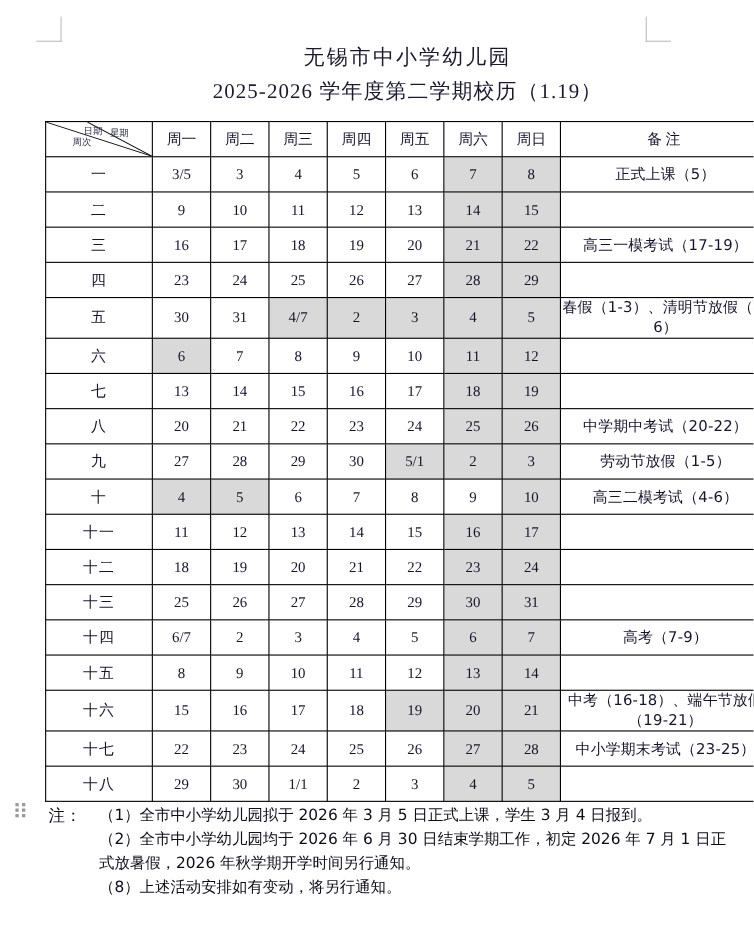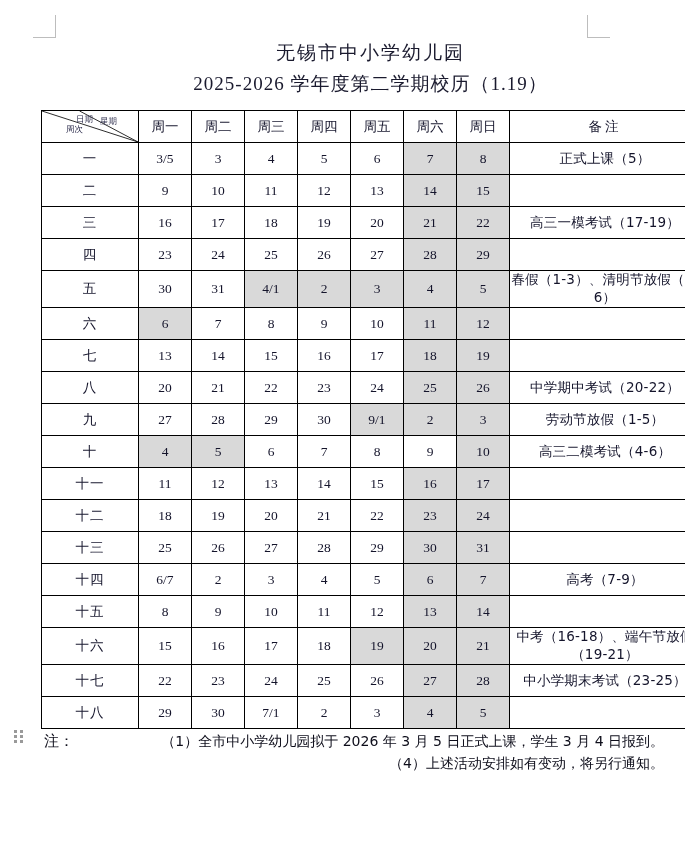--- a/index.html
+++ b/index.html
@@ -157,21 +157,21 @@
   }
   .notes-label {
     position: absolute;
     left: 0;
     top: 0;
     font-size: 15px;
   }
   .notes-body {
     margin-left: 0;
   }
-  .note-item { padding-left: 46px; text-align: right; }
+  .note-item { padding-left: 46px; }
 </style>
 </head>
 <body>
 
 <div class="corner corner-tl"></div>
 <div class="corner corner-tr"></div>
 
 <div class="drag-handle">
   <i></i>
   <i></i>
@@ -263,21 +263,21 @@
           <td class="day">26</td>
           <td class="day">27</td>
           <td class="day shaded">28</td>
           <td class="day shaded">29</td>
           <td class="note"></td>
         </tr>
         <tr>
           <td class="weekno">五</td>
           <td class="day">30</td>
           <td class="day">31</td>
-          <td class="day shaded">4/1</td>
+          <td class="day shaded">4/7</td>
           <td class="day shaded">2</td>
           <td class="day shaded">3</td>
           <td class="day shaded">4</td>
           <td class="day shaded">5</td>
           <td class="note">春假（1-3）、清明节放假（4-6）</td>
         </tr>
         <tr>
           <td class="weekno">六</td>
           <td class="day shaded">6</td>
           <td class="day">7</td>
@@ -309,21 +309,21 @@
           <td class="day shaded">25</td>
           <td class="day shaded">26</td>
           <td class="note">中学期中考试（20-22）</td>
         </tr>
         <tr>
           <td class="weekno">九</td>
           <td class="day">27</td>
           <td class="day">28</td>
           <td class="day">29</td>
           <td class="day">30</td>
-          <td class="day shaded">9/1</td>
+          <td class="day shaded">5/1</td>
           <td class="day shaded">2</td>
           <td class="day shaded">3</td>
           <td class="note">劳动节放假（1-5）</td>
         </tr>
         <tr>
           <td class="weekno">十</td>
           <td class="day shaded">4</td>
           <td class="day shaded">5</td>
           <td class="day">6</td>
           <td class="day">7</td>
@@ -406,30 +406,31 @@
           <td class="day">25</td>
           <td class="day">26</td>
           <td class="day shaded">27</td>
           <td class="day shaded">28</td>
           <td class="note">中小学期末考试（23-25）</td>
         </tr>
         <tr>
           <td class="weekno">十八</td>
           <td class="day">29</td>
           <td class="day">30</td>
-          <td class="day">7/1</td>
+          <td class="day">1/1</td>
           <td class="day">2</td>
           <td class="day">3</td>
           <td class="day shaded">4</td>
           <td class="day shaded">5</td>
           <td class="note"></td>
         </tr>
       </tbody>
   </table>
 </div>
 
 <div class="notes">
   <span class="notes-label">注：</span>
   <div class="notes-body" id="notes-body">
       <div class="note-item">（1）全市中小学幼儿园拟于 2026 年 3 月 5 日正式上课，学生 3 月 4 日报到。</div>
-      <div class="note-item">（4）上述活动安排如有变动，将另行通知。</div>
+      <div class="note-item">（2）全市中小学幼儿园均于 2026 年 6 月 30 日结束学期工作，初定 2026 年 7 月 1 日正式放暑假，2026 年秋学期开学时间另行通知。</div>
+      <div class="note-item">（8）上述活动安排如有变动，将另行通知。</div>
     </div>
 </div>
 
 </body></html>

